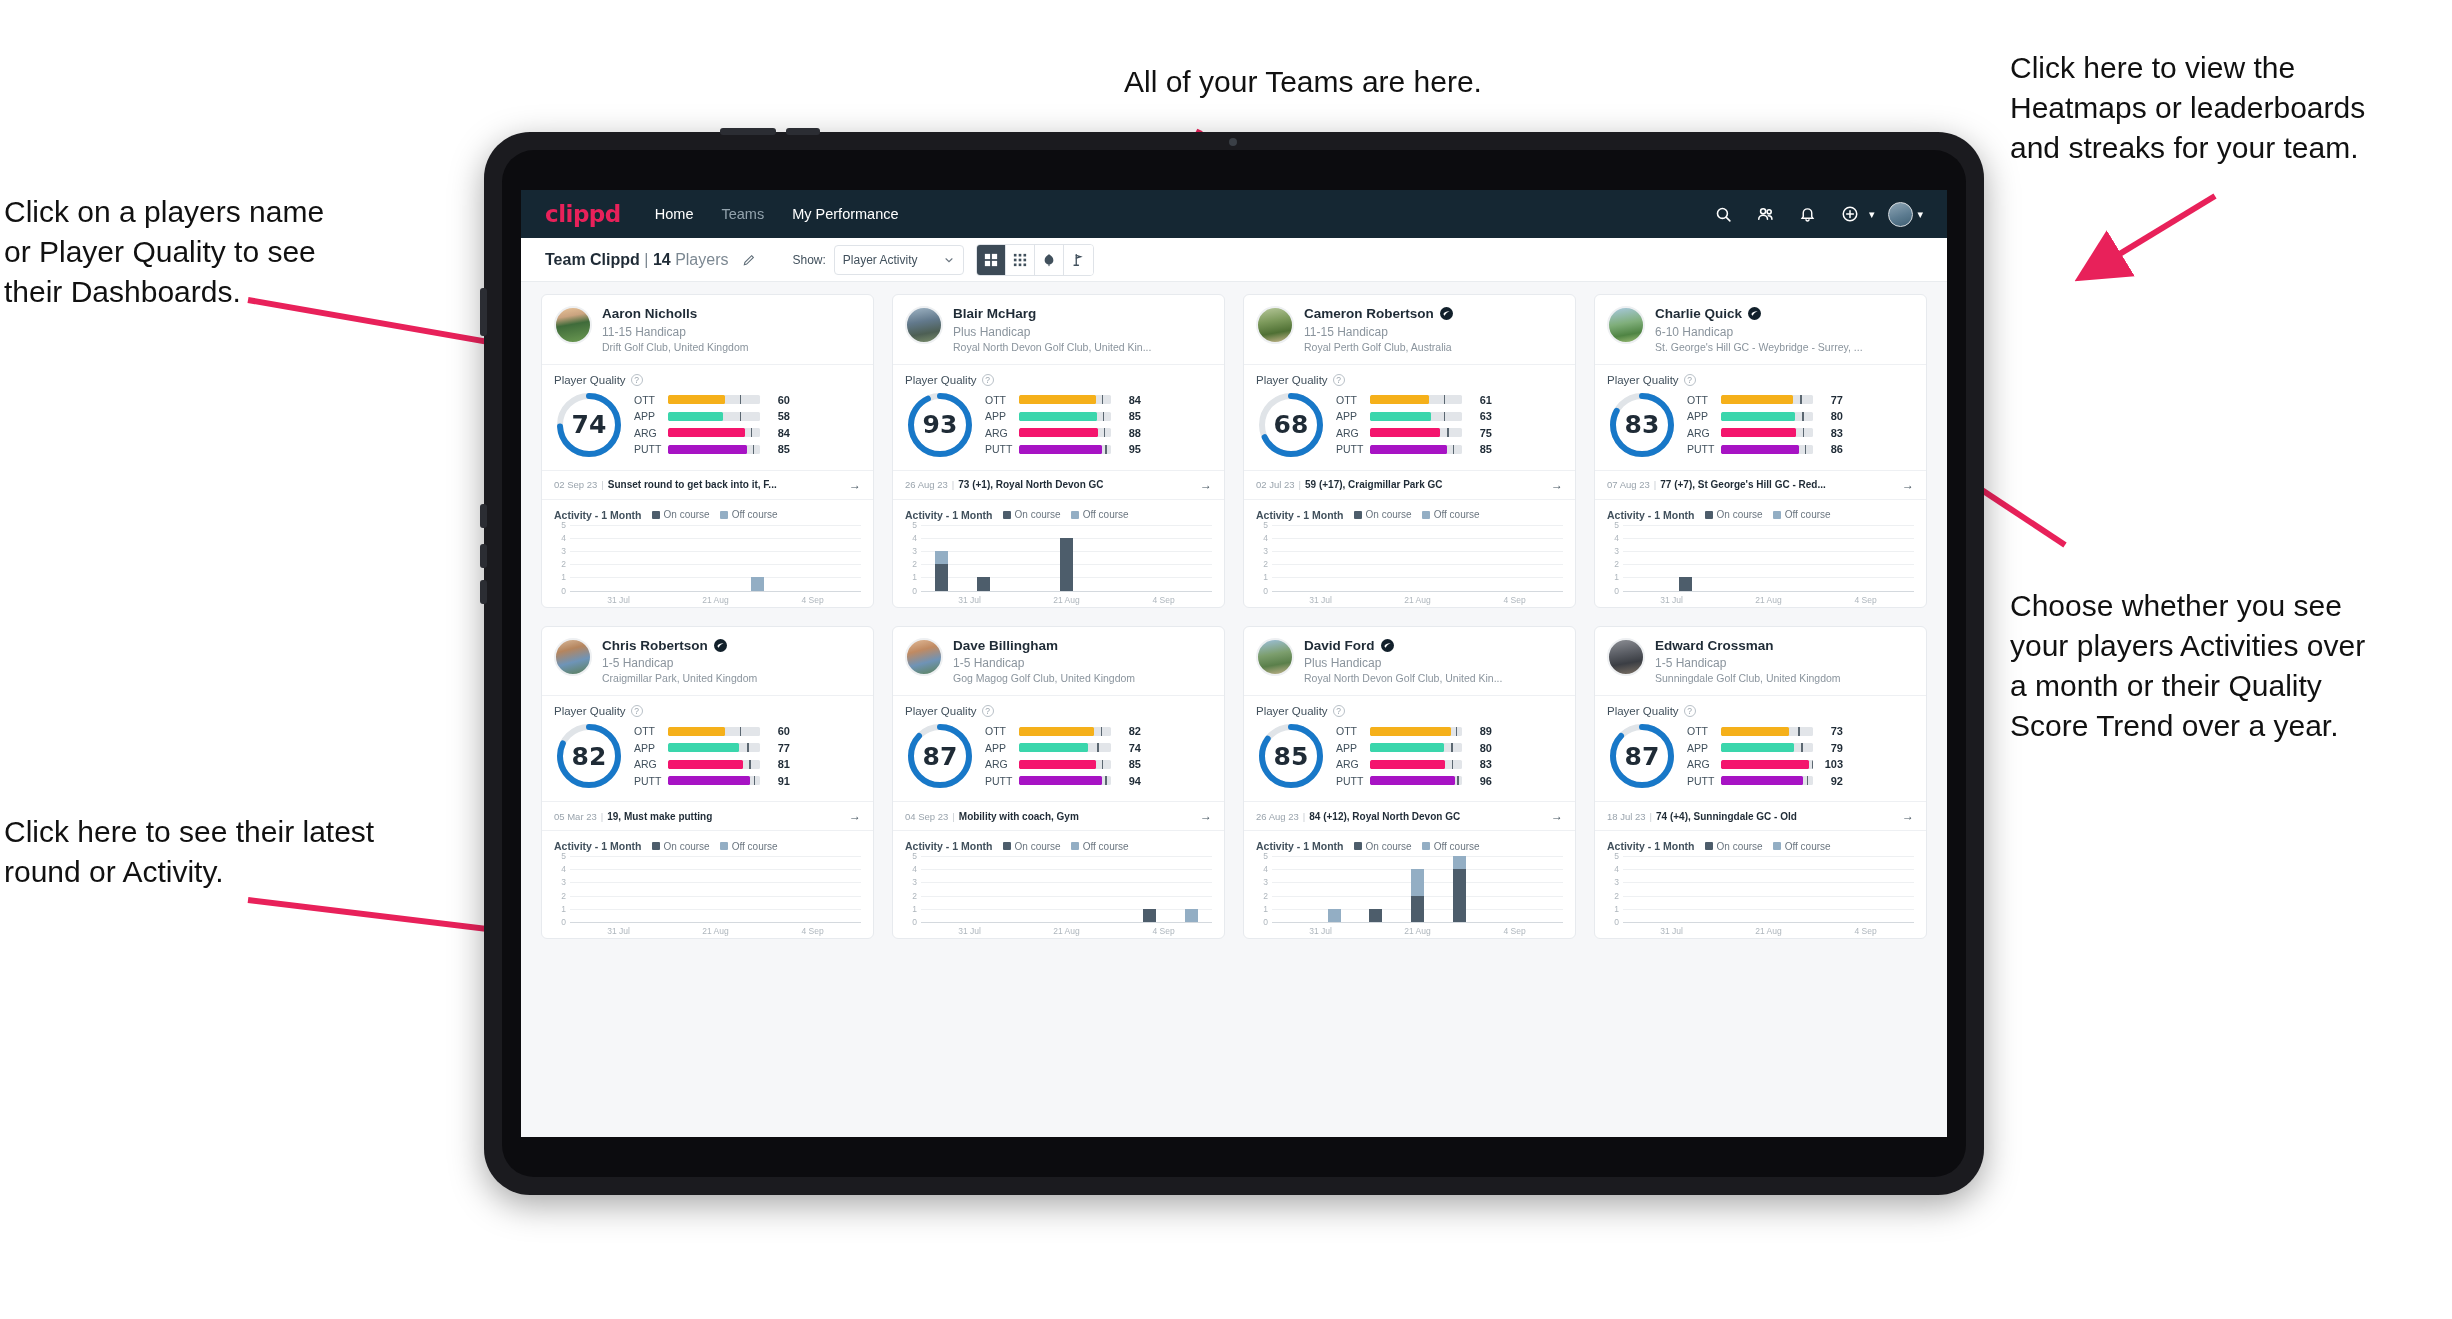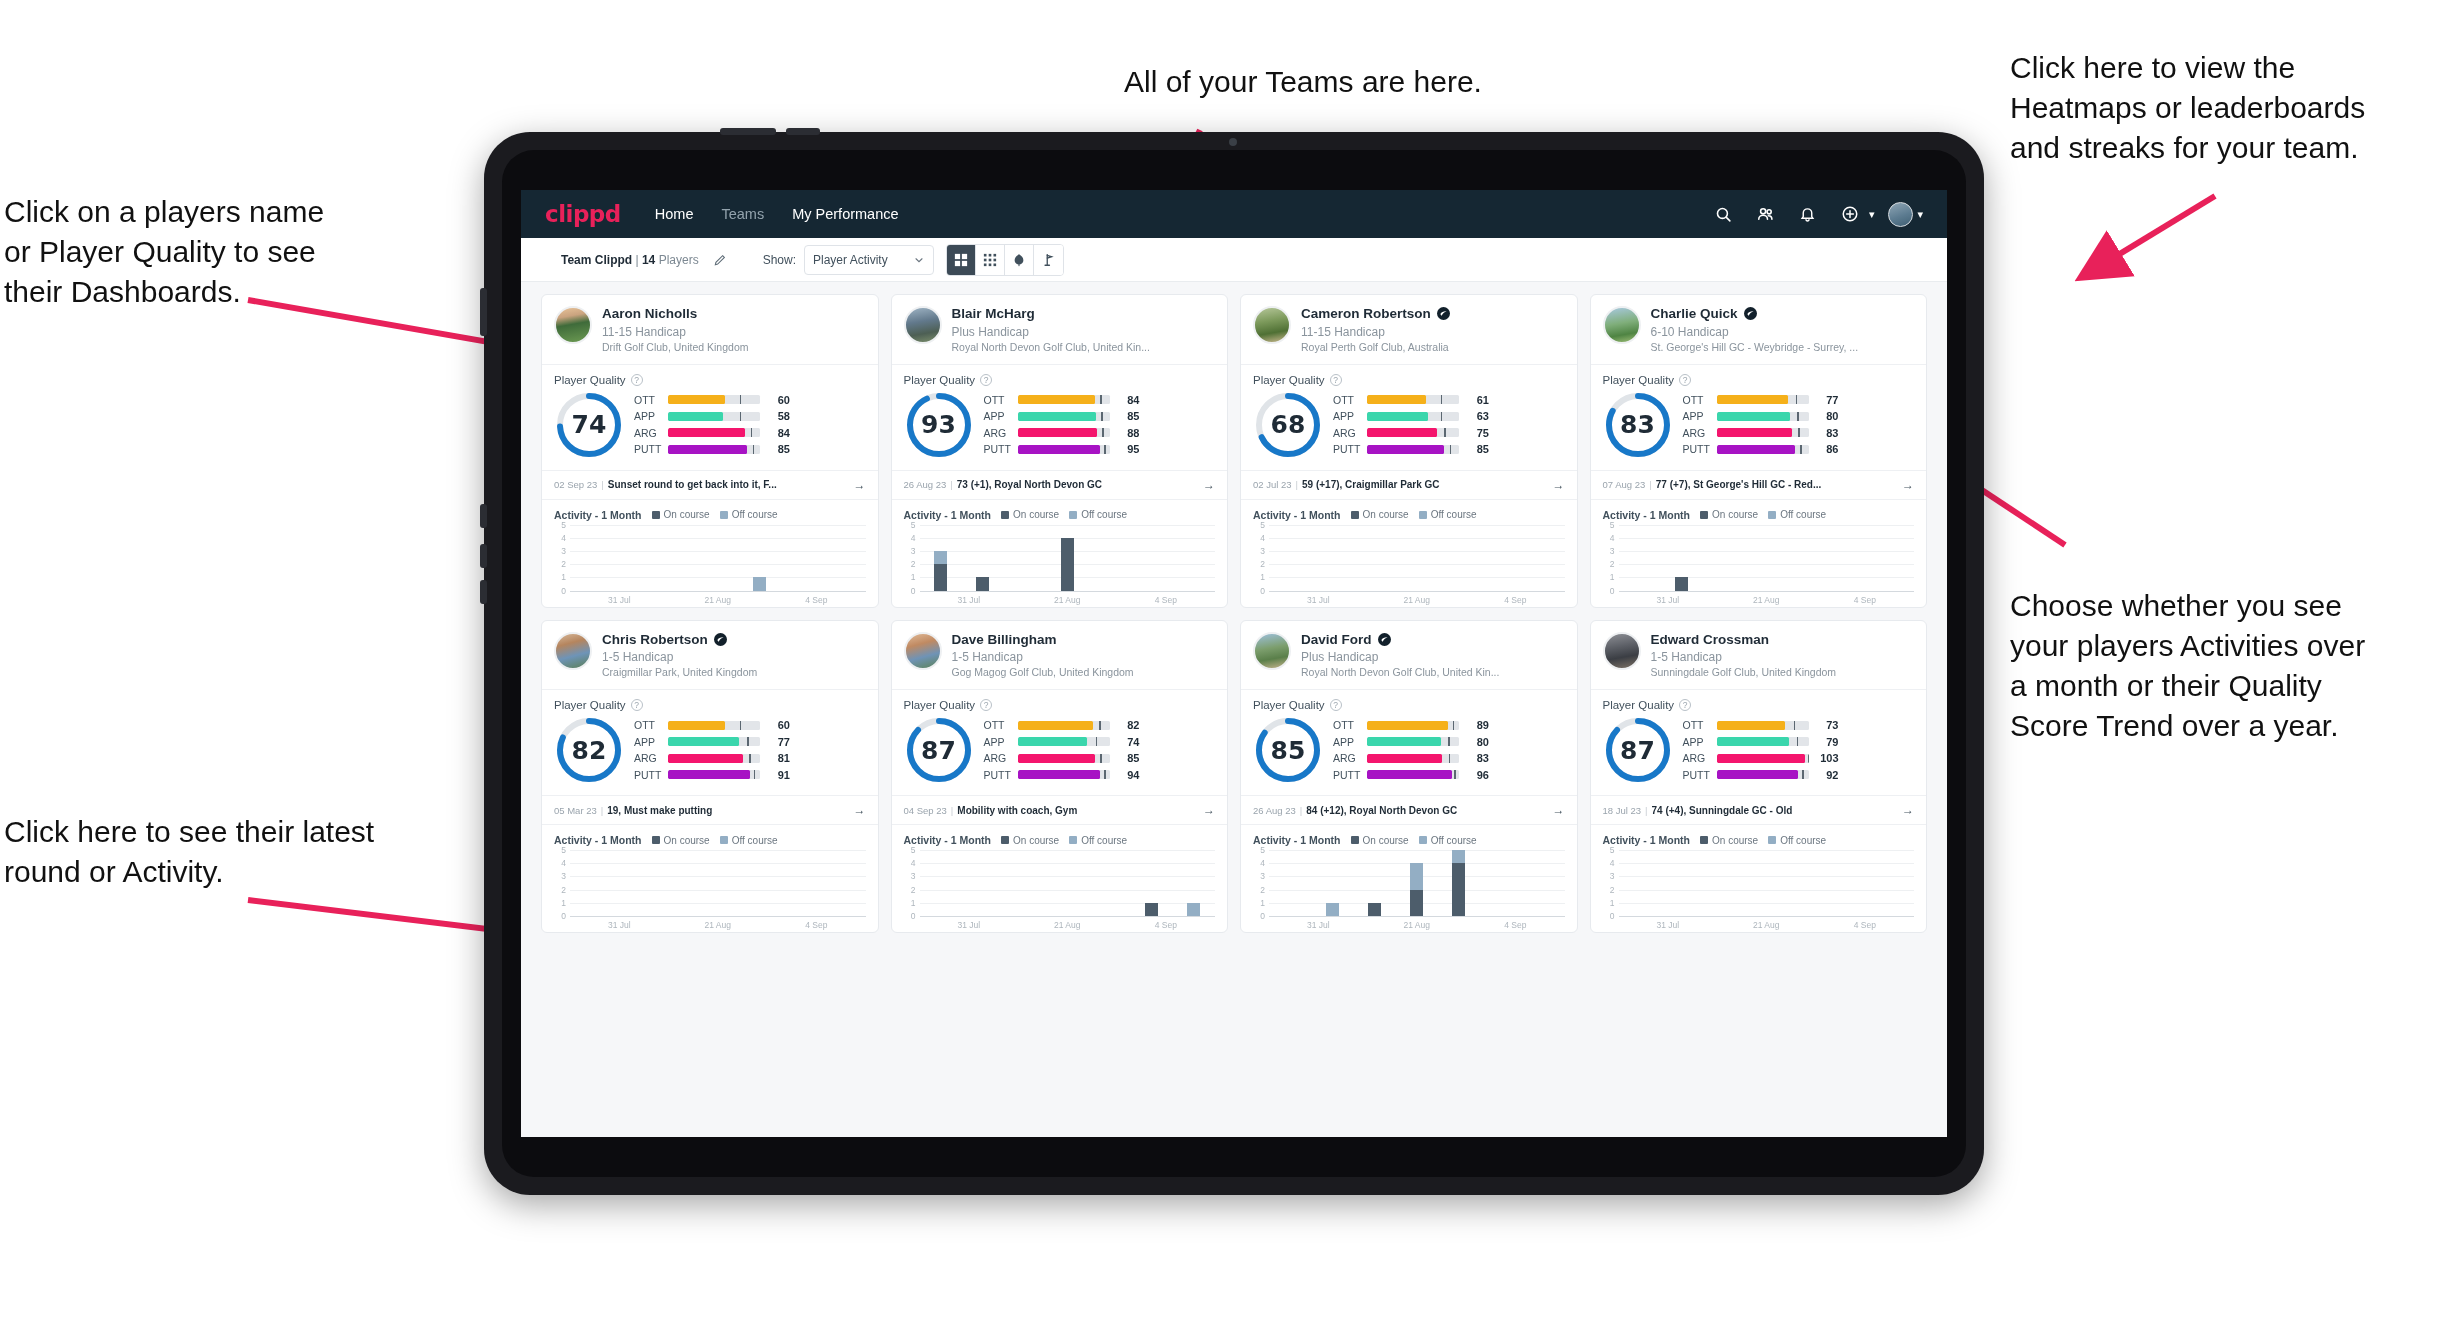--- a/index.html
+++ b/index.html
@@ -139,21 +139,21 @@
 
   
   #toolbar {
     height: 44px;
     background: #ffffff;
     border-bottom: 1px solid #e9ecef;
     display: flex;
     align-items: center;
     padding: 0 20px 0 24px;
   }
-  #team-label { font-size: 12px; color: #1f2b36; white-space: nowrap; margin-left: 16px; }
+  #team-label { font-size: 16px; color: #1f2b36; white-space: nowrap; }
   #team-label b { font-weight: 700; }
   #team-label .muted { color: #7c8892; font-weight: 400; }
   .edit-btn {
     width: 26px; height: 26px;
     margin-left: 8px; margin-right: 10px;
     display: flex; align-items: center; justify-content: center;
     color: #5d6b76;
   }
   #search-wrap {
     flex: 1;
@@ -190,21 +190,21 @@
     border-right: 1px solid #dfe3e8;
   }
   .vbtn:last-child { border-right: none; }
   .vbtn.active { background: #3c4a56; color: #fff; }
 
   
   #grid {
     padding: 12px 20px 0 20px;
     display: grid;
     grid-template-columns: repeat(4, 1fr);
-    gap: 12px;
+    gap: 18px;
   }
   .card {
     background: #ffffff;
     border: 1px solid #e7eaee;
     border-radius: 6px;
     overflow: hidden;
     display: flex; flex-direction: column;
   }
   .card-head { display: flex; padding: 11px 12px 10px 12px; align-items: flex-start; }
   .avatar {

